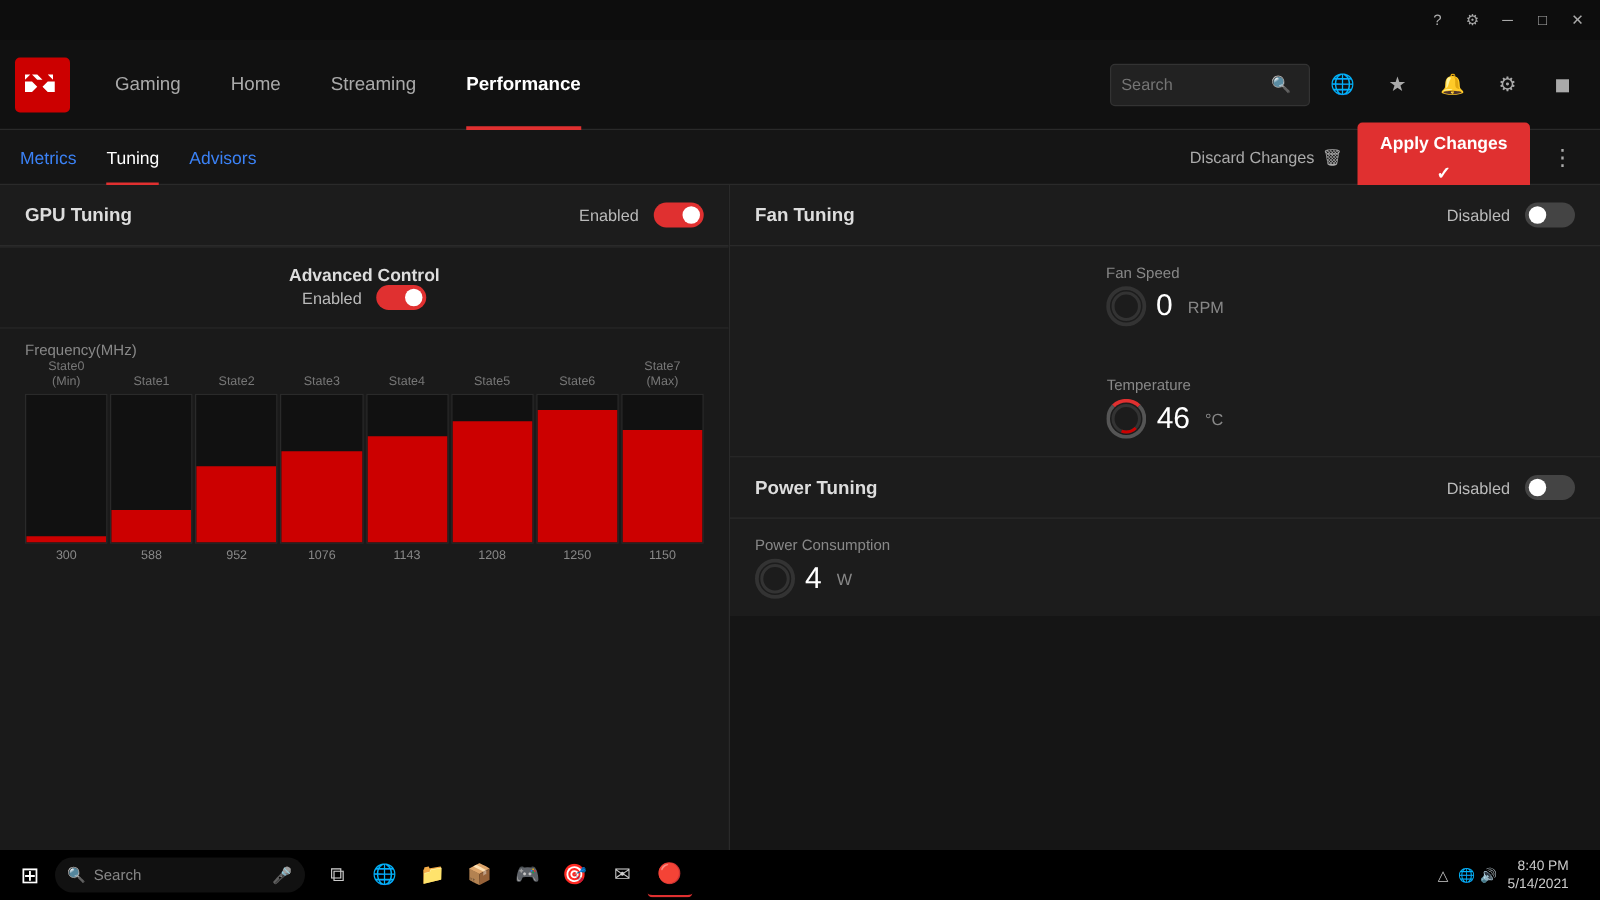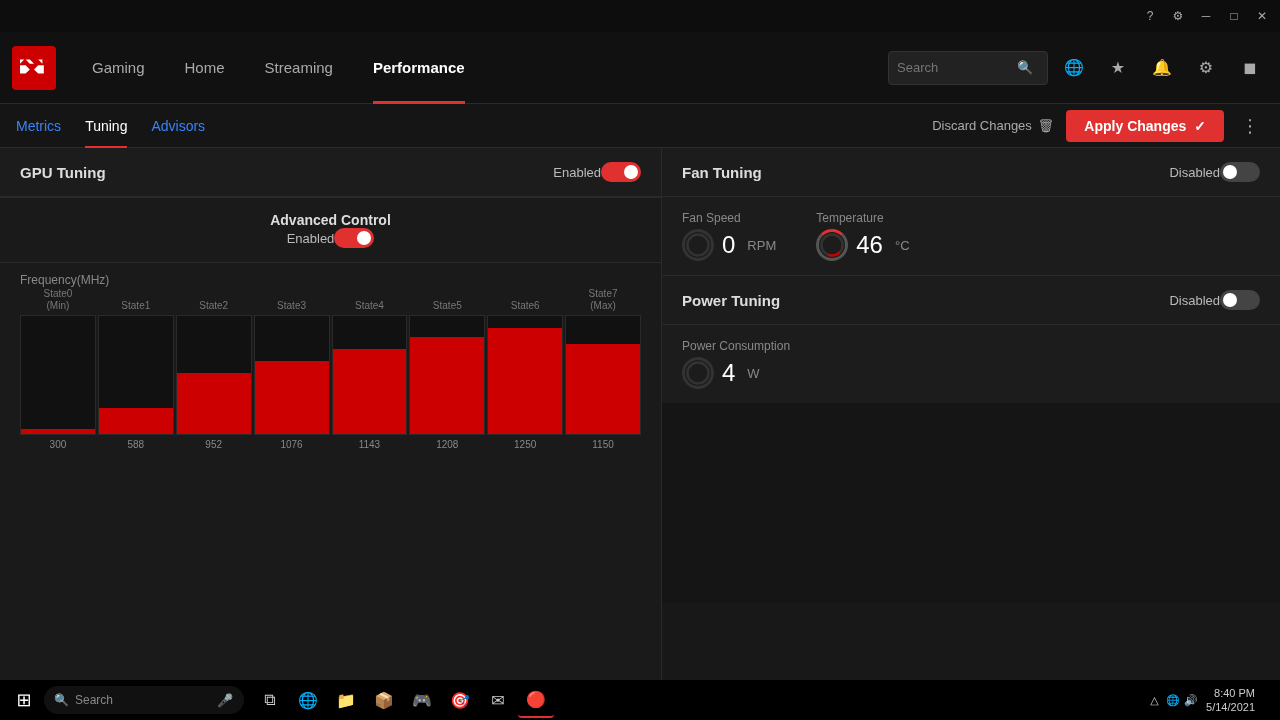--- a/index.html
+++ b/index.html
@@ -159,38 +159,39 @@
       color: #fff;
       border: none;
       border-radius: 4px;
       padding: 8px 18px;
       font-size: 14px;
       font-weight: 600;
       cursor: pointer;
       display: flex;
       align-items: center;
       gap: 8px;
+      flex-direction: column;
     }
     .more-btn {
       width: 28px; height: 28px;
       display: flex; align-items: center; justify-content: center;
       color: #aaa; cursor: pointer; font-size: 18px;
     }
 
     
     .main-content {
       display: flex;
       gap: 0;
       height: calc(720px - 32px - 72px - 44px);
       overflow: hidden;
     }
 
     
     .left-panel {
-      width: 662px;
+      width: 584px;
       flex-shrink: 0;
       padding: 0;
       overflow-y: auto;
       border-right: 1px solid #2a2a2a;
     }
 
     .section-header {
       background: #1c1c1c;
       padding: 14px 20px;
       display: flex;
@@ -199,20 +200,21 @@
       border-bottom: 1px solid #2a2a2a;
     }
     .section-title {
       font-size: 15px;
       font-weight: 600;
       color: #ddd;
     }
     .section-status {
       display: flex;
       align-items: center;
+      gap: 12px;
       color: #bbb;
       font-size: 13px;
     }
 
     
     .toggle {
       width: 40px; height: 20px;
       border-radius: 10px;
       position: relative;
       cursor: pointer;
@@ -342,20 +344,21 @@
       display: flex;
       align-items: center;
       justify-content: space-between;
       border-bottom: 1px solid #2a2a2a;
     }
     .fan-body {
       padding: 14px 20px;
       display: flex;
       align-items: center;
       gap: 40px;
+      flex-direction: column;
     }
     .fan-metric {
       display: flex;
       flex-direction: column;
       gap: 4px;
     }
     .fan-metric-label { font-size: 12px; color: #888; }
     .fan-metric-row { display: flex; align-items: center; gap: 8px; }
 
     .power-section {

